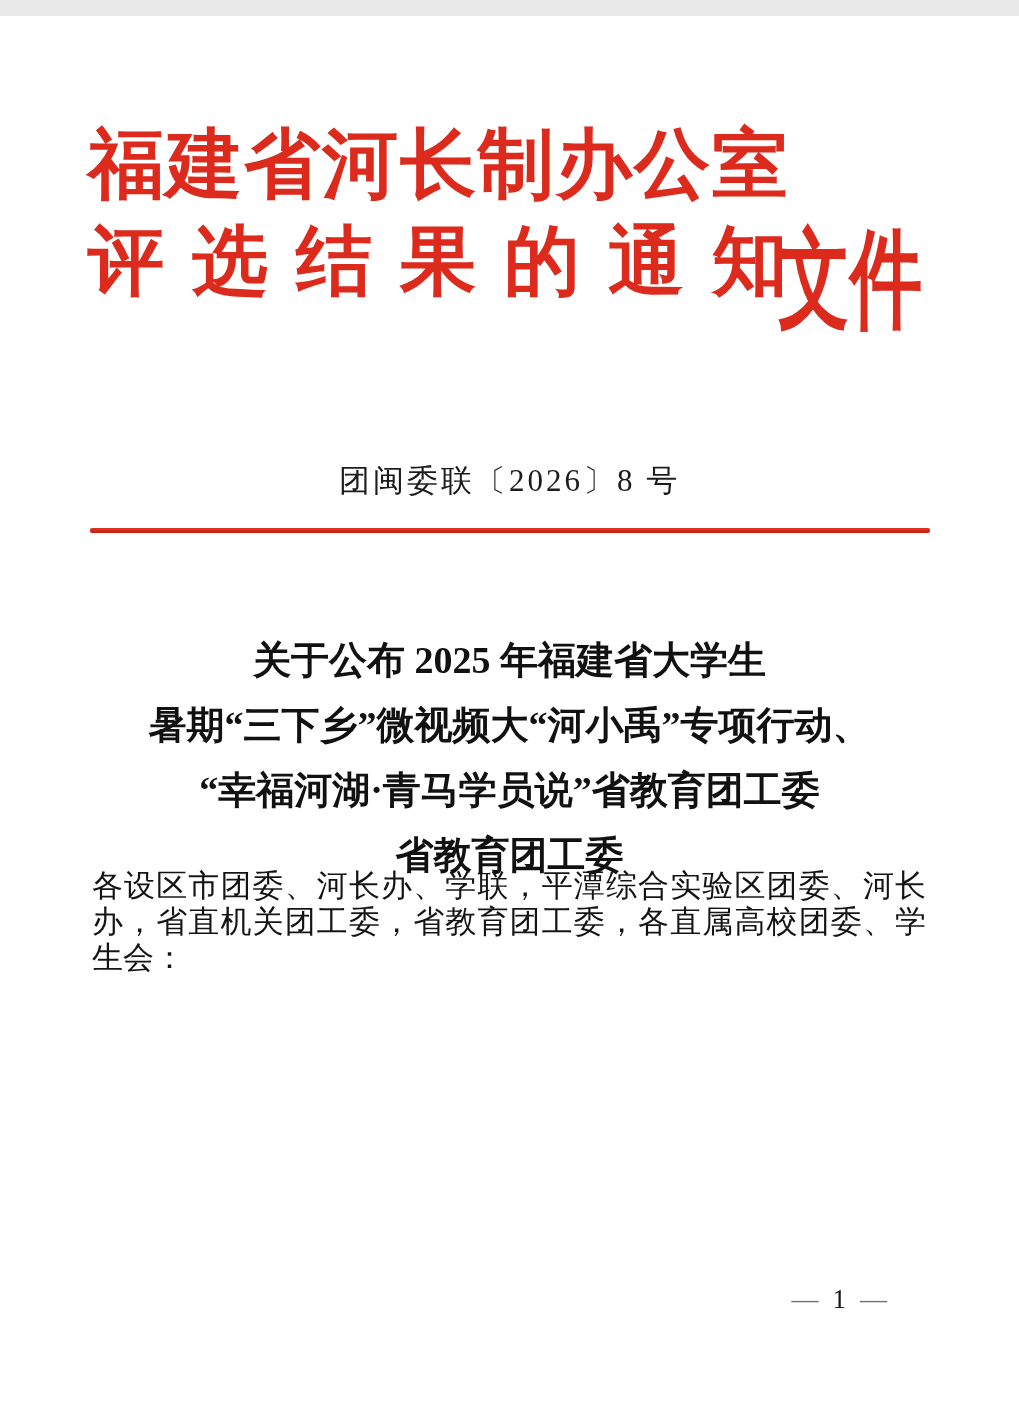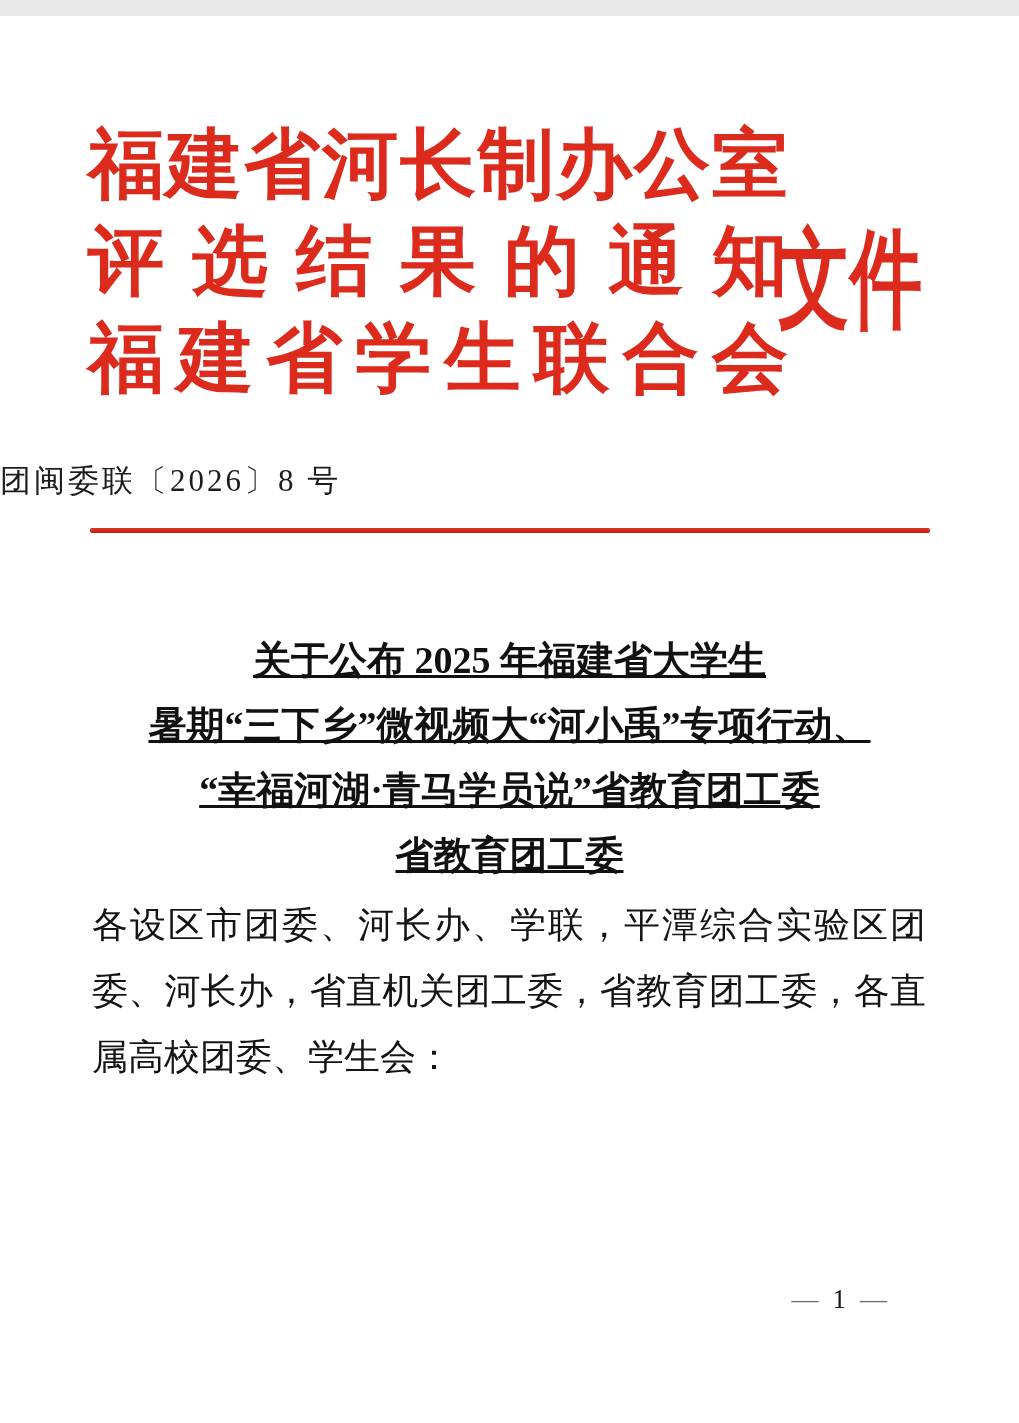--- a/index.html
+++ b/index.html
@@ -51,21 +51,21 @@
     transform-origin: top left;
     white-space: nowrap;
   }
 
   
   .doc-number {
     position: absolute;
     top: 443px;
     left: 0;
     width: 100%;
-    text-align: left;
+    text-align: center;
     font-size: 31px;
     line-height: 44px;
     letter-spacing: 3px;
     color: #1c1c1c;
   }
 
   
   .red-rule {
     position: absolute;
     top: 512px;
@@ -81,30 +81,30 @@
     position: absolute;
     top: 612px;
     left: 50px;
     width: 919px;
     text-align: center;
     font-size: 38px;
     font-weight: bold;
     line-height: 65px;
     color: #111;
   }
-  .title-line { white-space: nowrap; text-decoration: underline; }
+  .title-line { white-space: nowrap; }
 
   
   .body-block {
     position: absolute;
-    top: 876px;
+    top: 852px;
     left: 92px;
     width: 834px;
-    font-size: 36px;
-    line-height: 66px;
+    font-size: 31px;
+    line-height: 36px;
     color: #141414;
     text-align: justify;
     text-justify: inter-ideograph;
   }
   .para { margin: 0; }
   .para.indent {
     text-indent: 2em;
     text-align-last: justify;
   }
 
@@ -127,21 +127,20 @@
 </style>
 </head>
 <body>
 
 <div class="page">
 
   <div class="masthead">
     <div class="org-lines">
       <div class="org-line">福建省河长制办公室</div>
       <div class="org-line">评选结果的通知</div>
-      <div class="org-line">福建省学生联合会</div>
     </div>
     <div class="doc-type">文件</div>
   </div>
 
   <div class="doc-number">团闽委联〔2026〕8 号</div>
 
   <div class="red-rule"></div>
 
   <div class="title-block">
     <div class="title-line">关于公布 2025 年福建省大学生</div>

